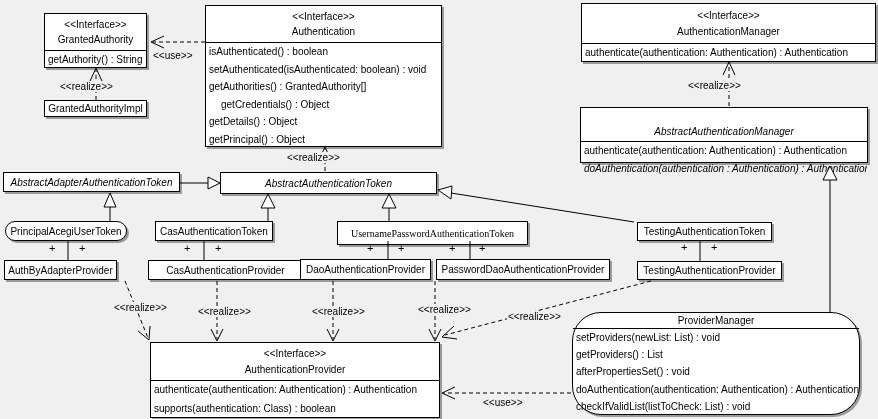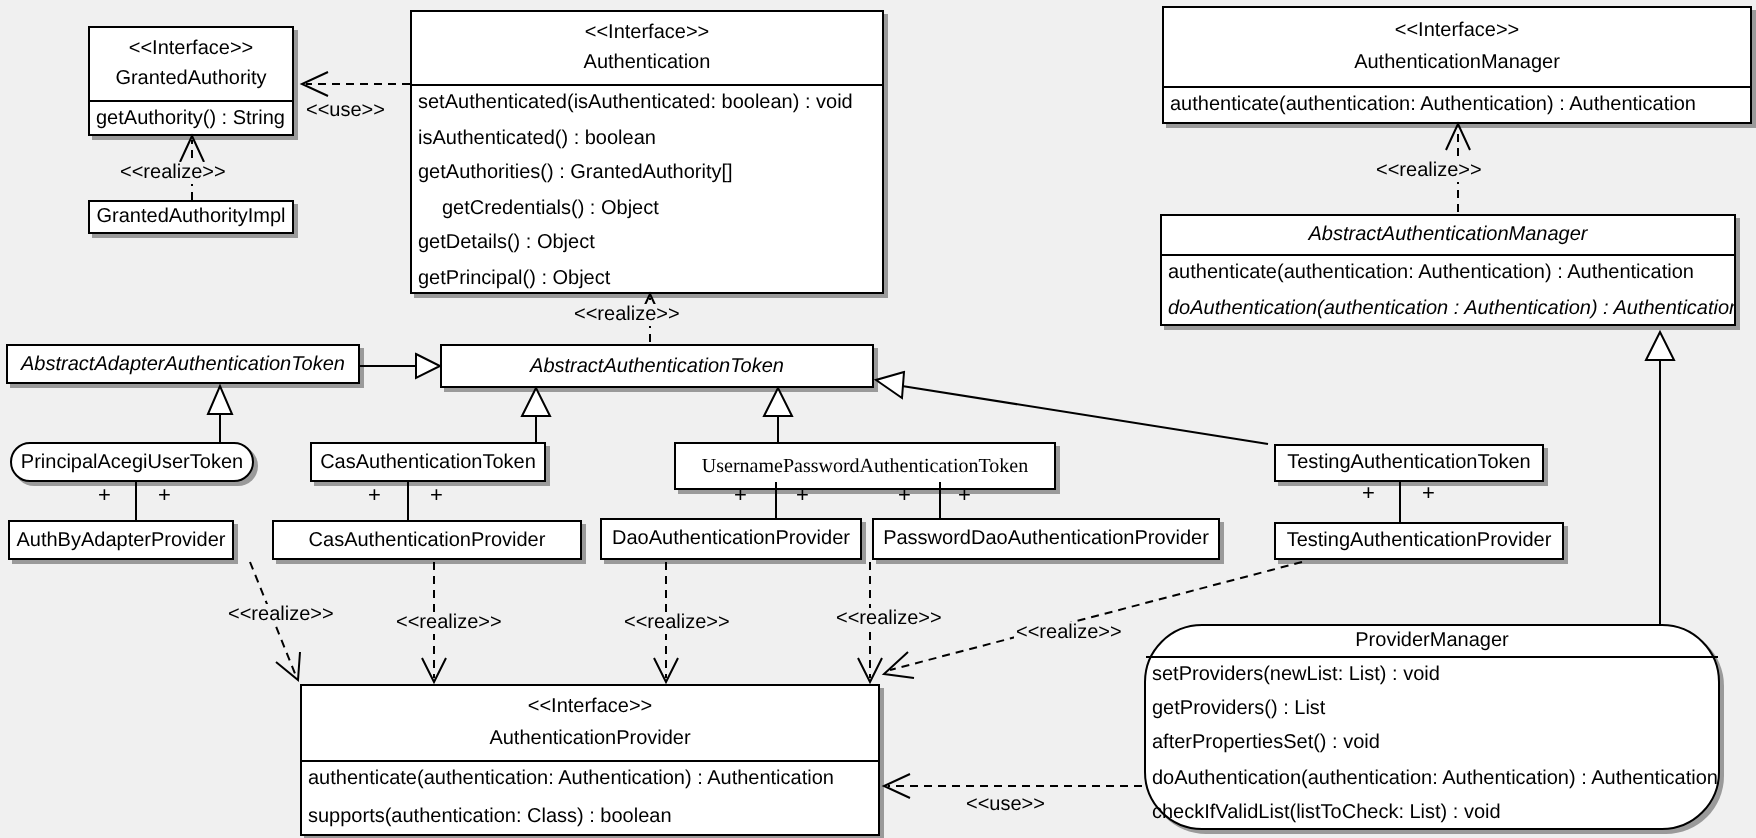--- a/index.html
+++ b/index.html
@@ -39,41 +39,41 @@
   <div class="box single" style="left:44px;top:100px;width:103px;height:17px;">
     <div>GrantedAuthorityImpl</div>
   </div>
 
   <div class="box" style="left:205px;top:5px;width:237px;height:142px;">
     <div class="hdr" style="height:36px;">
       <div>&lt;&lt;Interface&gt;&gt;</div>
       <div>Authentication</div>
     </div>
     <div class="methods" style="height:105px;">
+      <div class="m" style="line-height:17.5px;">isAuthenticated() : boolean</div>
       <div class="m" style="line-height:17.5px;">setAuthenticated(isAuthenticated: boolean) : void</div>
-      <div class="m" style="line-height:17.5px;">isAuthenticated() : boolean</div>
       <div class="m" style="line-height:17.5px;">getAuthorities() : GrantedAuthority[]</div>
       <div class="m" style="line-height:17.5px;margin-left:12px;">getCredentials() : Object</div>
       <div class="m" style="line-height:17.5px;">getDetails() : Object</div>
       <div class="m" style="line-height:17.5px;">getPrincipal() : Object</div>
     </div>
   </div>
 
   <div class="box" style="left:581px;top:3px;width:295px;height:59px;">
     <div class="hdr" style="height:39px;">
       <div>&lt;&lt;Interface&gt;&gt;</div>
       <div>AuthenticationManager</div>
     </div>
     <div class="methods" style="height:19px;">
       <div class="m" style="line-height:18px;">authenticate(authentication: Authentication) : Authentication</div>
     </div>
   </div>
 
   <div class="box" style="left:580px;top:107px;width:288px;height:56px;">
-    <div class="hdr" style="height:19px;">
+    <div class="hdr" style="height:19px;margin-top:14px;">
       <div class="em">AbstractAuthenticationManager</div>
     </div>
     <div class="methods" style="height:36px;">
       <div class="m" style="line-height:18px;">authenticate(authentication: Authentication) : Authentication</div>
       <div class="m em" style="line-height:18px;">doAuthentication(authentication : Authentication) : Authentication</div>
     </div>
   </div>
 
   <div class="box single" style="left:3px;top:172px;width:177px;height:20px;">
     <div class="em">AbstractAdapterAuthenticationToken</div>
@@ -92,21 +92,21 @@
   <div class="box single" style="left:337px;top:221px;width:191px;height:24px;font-family:Liberation Serif, serif;">
     <div>UsernamePasswordAuthenticationToken</div>
   </div>
   <div class="box single" style="left:637px;top:222px;width:135px;height:19px;">
     <div>TestingAuthenticationToken</div>
   </div>
 
   <div class="box single" style="left:4px;top:260px;width:113px;height:20px;">
     <div>AuthByAdapterProvider</div>
   </div>
-  <div class="box single" style="left:136px;top:260px;width:155px;height:20px;">
+  <div class="box single" style="left:148px;top:260px;width:155px;height:20px;">
     <div>CasAuthenticationProvider</div>
   </div>
   <div class="box single" style="left:300px;top:259px;width:131px;height:21px;">
     <div>DaoAuthenticationProvider</div>
   </div>
   <div class="box single" style="left:436px;top:259px;width:174px;height:21px;">
     <div>PasswordDaoAuthenticationProvider</div>
   </div>
   <div class="box single" style="left:637px;top:261px;width:145px;height:19px;">
     <div>TestingAuthenticationProvider</div>

